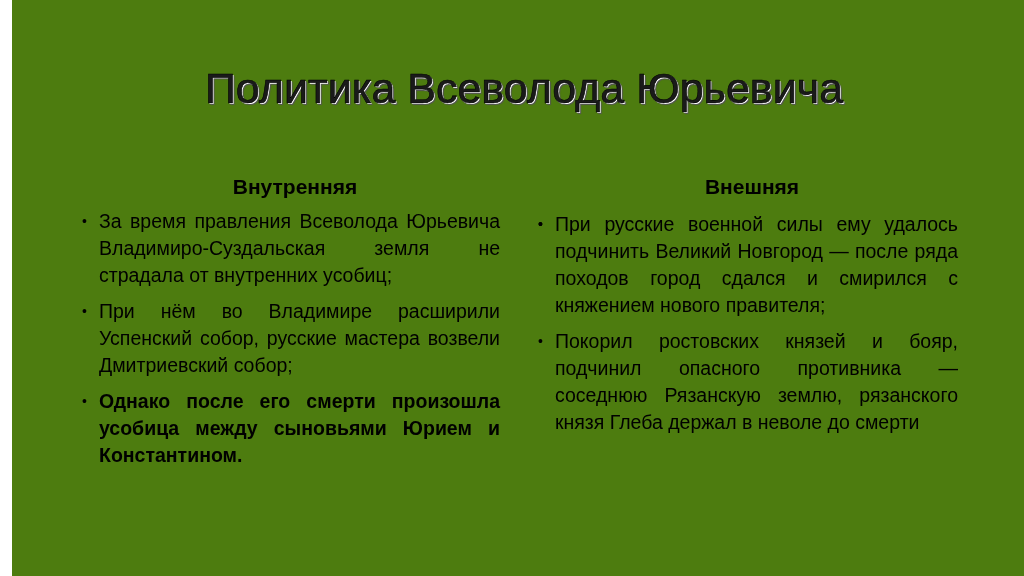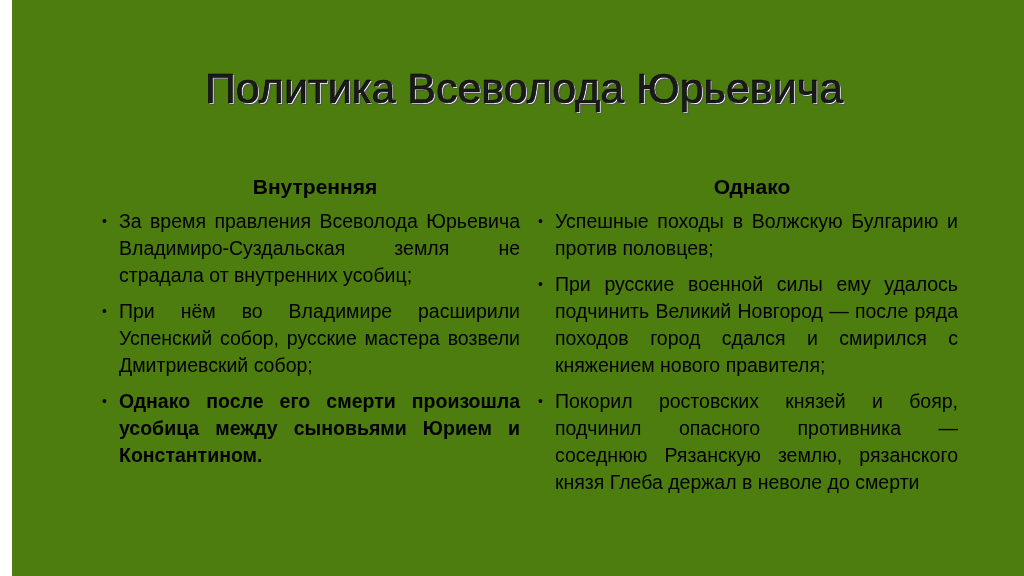--- a/index.html
+++ b/index.html
@@ -35,21 +35,21 @@
       color: #1a1a1a;
       letter-spacing: 0px;
       text-shadow: 1px 1px 0 #ffffff, 2px 2px 1px #555555;
       -webkit-text-stroke: 0.6px #000000;
       margin: 0;
     }
     .column {
       position: absolute;
       top: 172px;
     }
-    .col-left { left: 88px; width: 420px; }
+    .col-left { left: 68px; width: 420px; }
     .col-right { left: 524px; width: 422px; }
     .col-heading {
       text-align: center;
       font-weight: bold;
       font-size: 21px;
       line-height: 30px;
       margin: 0 0 6px 0;
       padding-left: 10px;
     }
     ul.bullets {
@@ -96,25 +96,24 @@
         <span class="text">При нём во Владимире расширили Успенский собор, русские мастера возвели Дмитриевский собор;</span>
       </li>
       <li class="bold">
         <span class="bullet">•</span>
         <span class="text">Однако после его смерти произошла усобица между сыновьями Юрием и Константином.</span>
       </li>
     </ul>
   </div>
 
   <div class="column col-right">
-    <div class="col-heading">Однако</div>
+    <div class="col-heading">Внешняя</div>
     <ul class="bullets">
       <li>
         <span class="bullet">•</span>
-        <span class="text">Успешные походы в Волжскую Булгарию и против половцев;</span>
       </li>
       <li>
         <span class="bullet">•</span>
         <span class="text">При русские военной силы ему удалось подчинить Великий Новгород — после ряда походов город сдался и смирился с княжением нового правителя;</span>
       </li>
       <li>
         <span class="bullet">•</span>
         <span class="text">Покорил ростовских князей и бояр, подчинил опасного противника — соседнюю Рязанскую землю, рязанского князя Глеба держал в неволе до смерти</span>
       </li>
     </ul>

